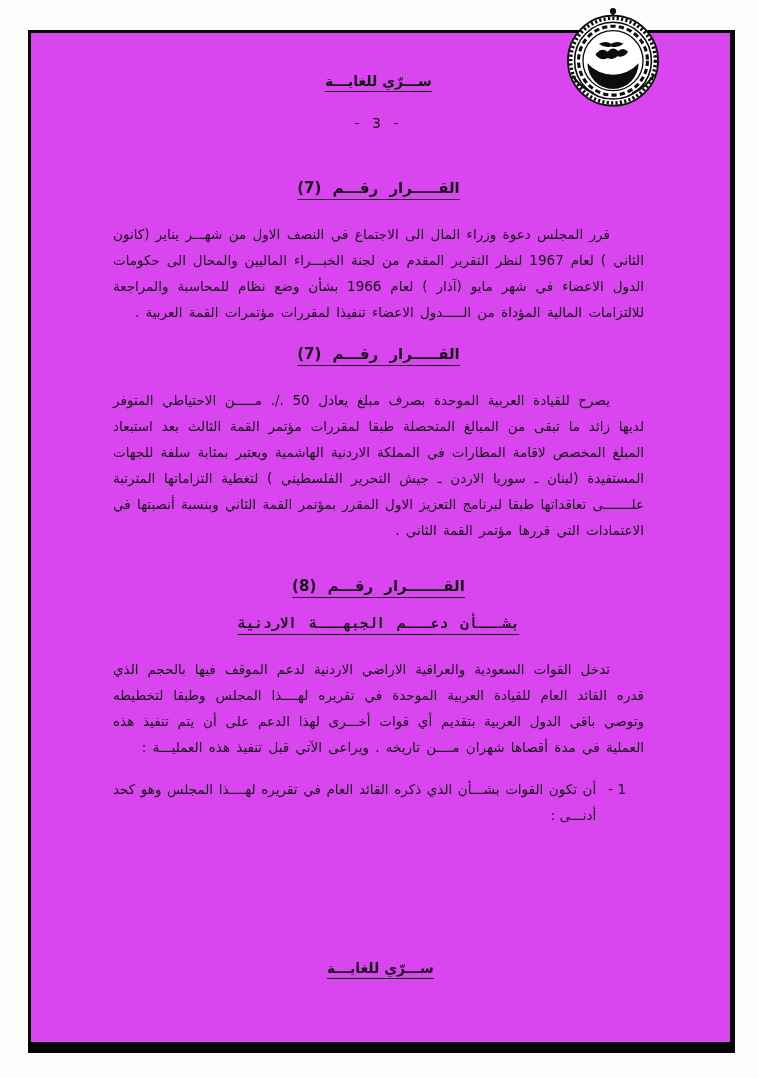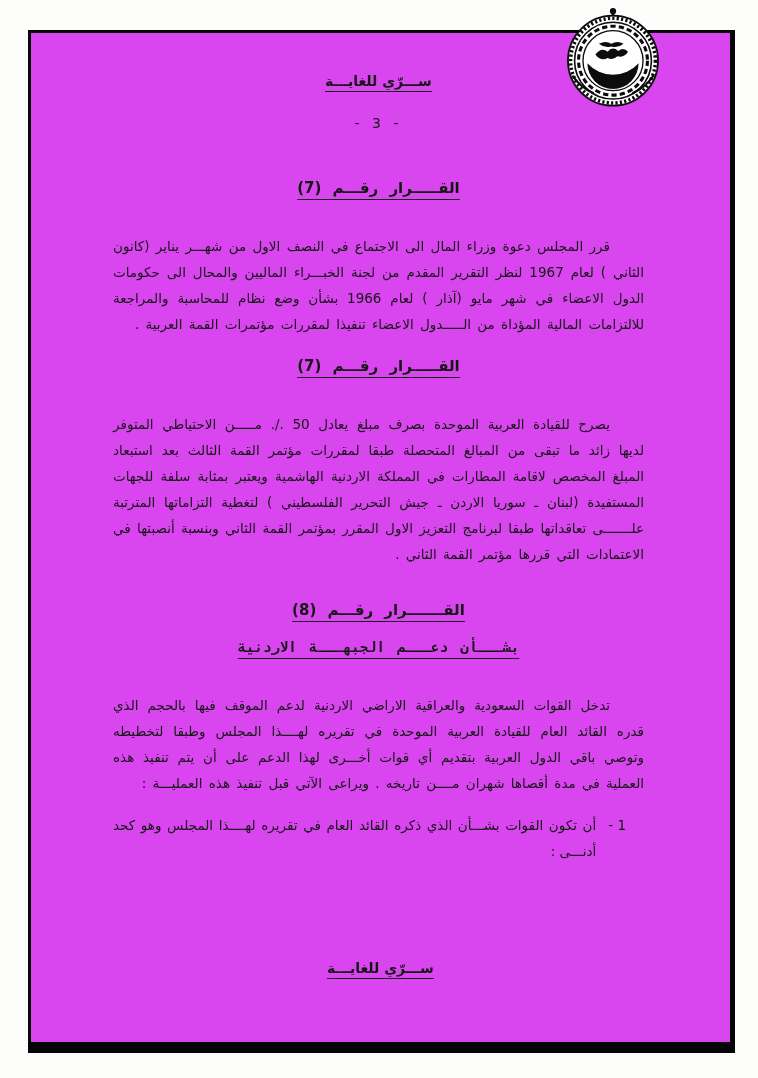--- a/index.html
+++ b/index.html
@@ -60,21 +60,21 @@
     margin-top: 20px;
     text-align: center;
     font-size: 14px;
     font-weight: bold;
     text-decoration: underline;
     text-underline-offset: 6px;
     word-spacing: 4px;
     font-family: Liberation Mono, monospace;
   }
   .res-body {
-    margin-top: 36px;
+    margin-top: 24px;
     font-size: 13.5px;
     line-height: 26px;
     text-align: justify;
     text-indent: 34px;
     word-spacing: 2px;
   }
   .t6 { margin-top: 48px; }
   .t7 { margin-top: 20px; }
   .t8 { margin-top: 34px; text-align: center; }
   .list-item {

